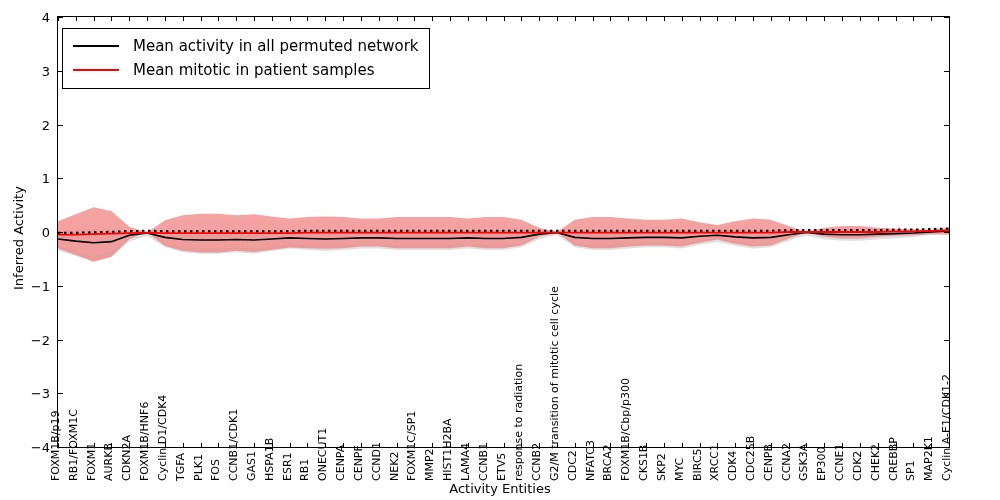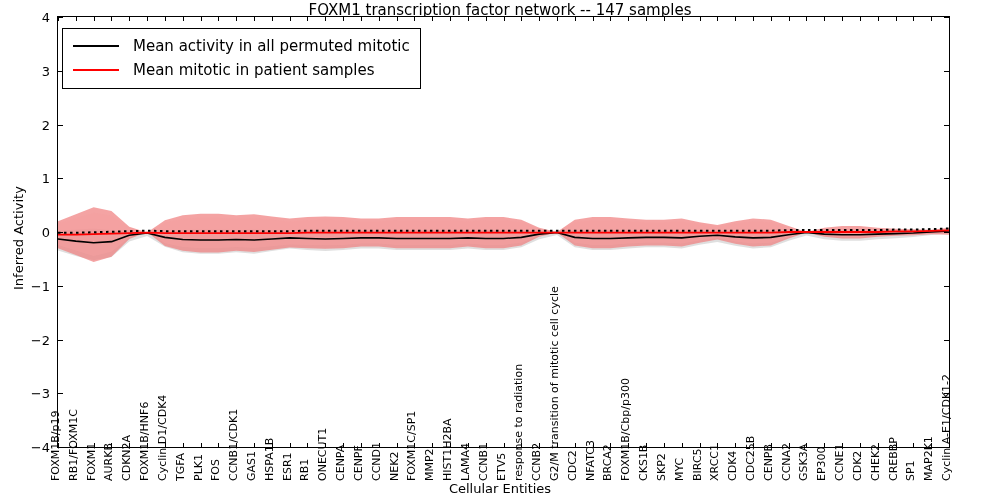--- a/index.html
+++ b/index.html
@@ -56,21 +56,20 @@
   .legend-swatch.red{border-top-color:#ff0000;}
   .legend-text{font-size:15px;color:#000;white-space:nowrap;}
 
   svg.series{position:absolute;left:0;top:0;width:100%;height:100%;display:block;}
 </style>
 </head>
 <body>
 
 <div id="root">
 
-  <div class="chart-title">FOXM1 transcription factor network -- 147 samples</div>
 
   <div class="ylabel">Inferred Activity</div>
   <div id="yticks">
       <div class="ytick" style="top: 17px; left: 0px; width: 50px; right: auto; text-align: right;">4</div>
       <div class="ytick" style="top: 70.75px; left: 0px; width: 50px; right: auto; text-align: right;">3</div>
       <div class="ytick" style="top: 124.5px; left: 0px; width: 50px; right: auto; text-align: right;">2</div>
       <div class="ytick" style="top: 178.25px; left: 0px; width: 50px; right: auto; text-align: right;">1</div>
       <div class="ytick" style="top: 232px; left: 0px; width: 50px; right: auto; text-align: right;">0</div>
       <div class="ytick" style="top: 285.75px; left: 0px; width: 50px; right: auto; text-align: right;">−1</div>
       <div class="ytick" style="top: 339.5px; left: 0px; width: 50px; right: auto; text-align: right;">−2</div>
@@ -261,26 +260,26 @@
       <div class="xtlab" style="left: 752.44px;">GSK3A</div>
       <div class="xtlab" style="left: 770.26px;">EP300</div>
       <div class="xtlab" style="left: 788.08px;">CCNE1</div>
       <div class="xtlab" style="left: 805.9px;">CDK2</div>
       <div class="xtlab" style="left: 823.72px;">CHEK2</div>
       <div class="xtlab" style="left: 841.54px;">CREBBP</div>
       <div class="xtlab" style="left: 859.36px;">SP1</div>
       <div class="xtlab" style="left: 877.18px;">MAP2K1</div>
       <div class="xtlab" style="left: 895px;">Cyclin A-E1/CDK1-2</div>
     </div>
-  <div class="xlabel">Cellular Entities</div>
+  <div class="xlabel">Activity Entities</div>
 
   <div class="legend">
     <div class="legend-row">
       <span class="legend-swatch"></span>
-      <span class="legend-text">Mean activity in all permuted mitotic</span>
+      <span class="legend-text">Mean activity in all permuted network</span>
     </div>
     <div class="legend-row">
       <span class="legend-swatch red"></span>
       <span class="legend-text">Mean mitotic in patient samples</span>
     </div>
   </div>
 
 </div>
 
 </body></html>

